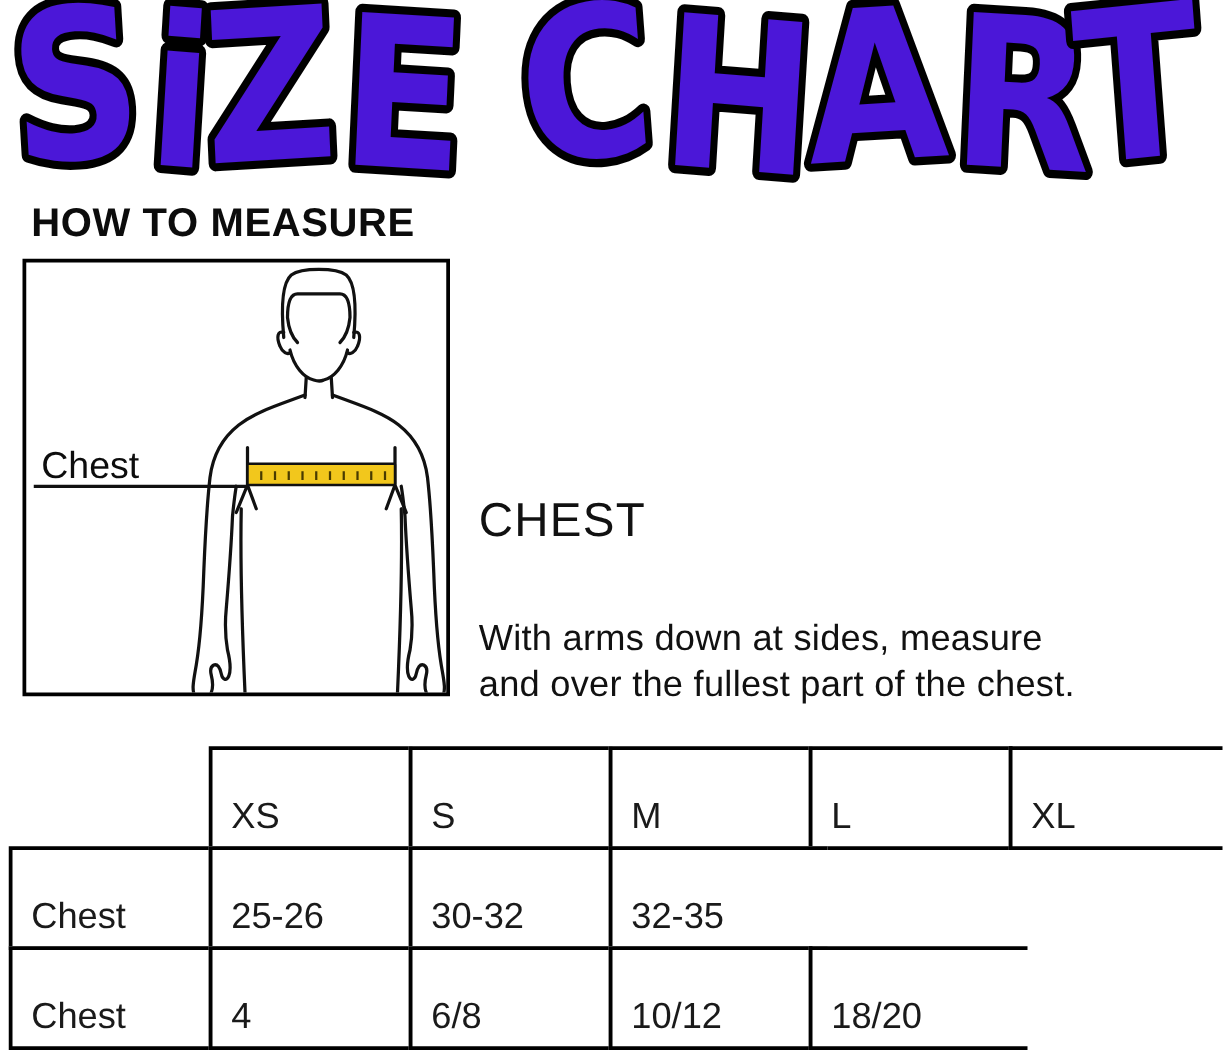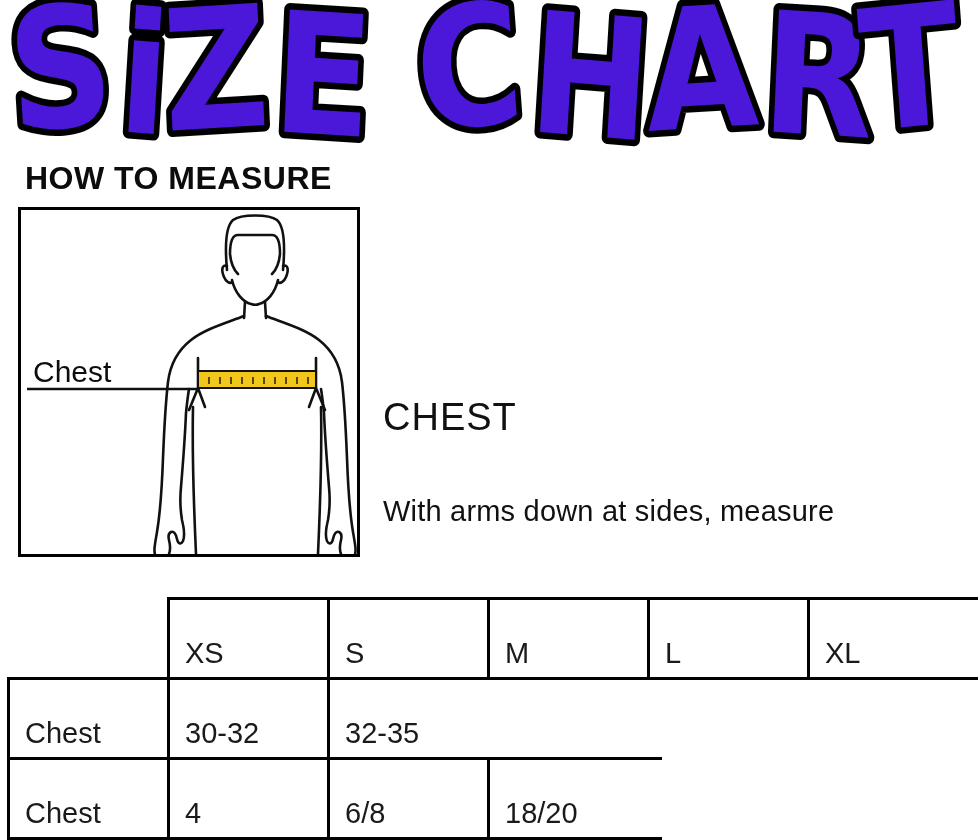--- a/index.html
+++ b/index.html
@@ -97,34 +97,37 @@
     </g>
 
     <path d="M6 179 L177 179" stroke="#111111" stroke-width="2.6"></path>
     <text x="12" y="172" font-size="30" fill="#0d0d0d" font-family="'Liberation Sans', sans-serif">Chest</text>
   </svg>
 </div>
 
 <div class="chest-heading">CHEST</div>
 <div class="chest-desc">
   <div>With arms down at sides, measure</div>
+  <div>and over the fullest part of the chest.</div>
 </div>
 
 <div class="tbl-row hdr-row">
   <div class="tbl-cell first">XS</div>
   <div class="tbl-cell">S</div>
   <div class="tbl-cell">M</div>
   <div class="tbl-cell">L</div>
   <div class="tbl-cell last">XL</div>
 </div>
 
 <div class="tbl-row body-row1">
   <div class="tbl-cell first">Chest</div>
+  <div class="tbl-cell">25-26</div>
   <div class="tbl-cell">30-32</div>
   <div class="tbl-cell last">32-35</div>
 </div>
 
 <div class="tbl-row body-row2">
   <div class="tbl-cell first">Chest</div>
   <div class="tbl-cell">4</div>
   <div class="tbl-cell">6/8</div>
+  <div class="tbl-cell">10/12</div>
   <div class="tbl-cell last">18/20</div>
 </div>
 
 </body></html>

